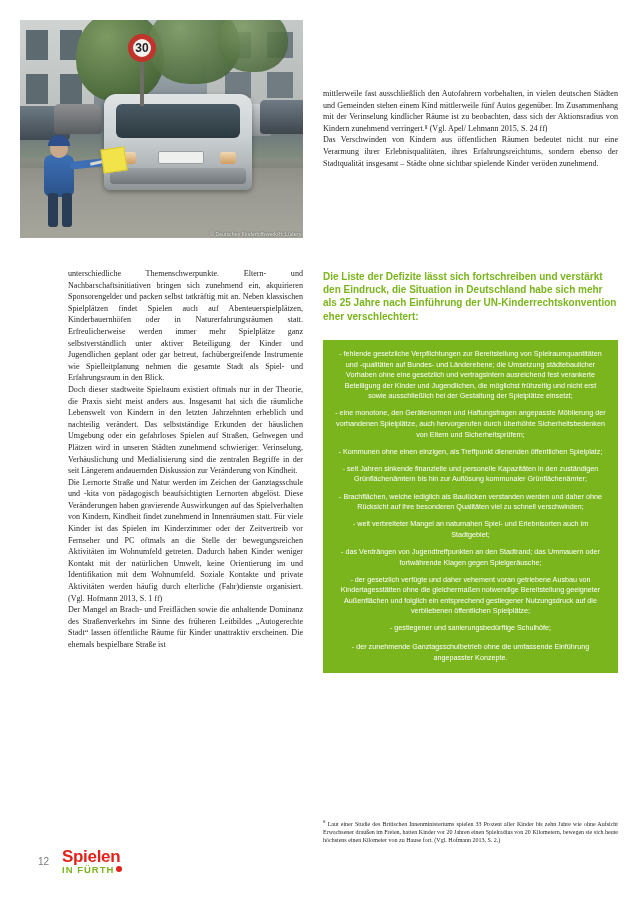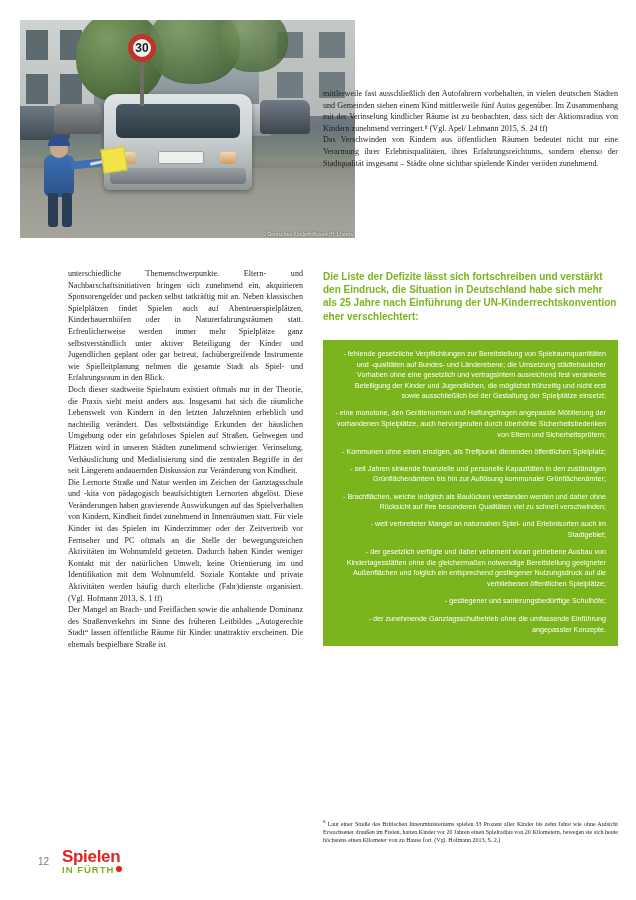--- a/index.html
+++ b/index.html
@@ -18,21 +18,21 @@
     position: absolute;
     inset: 0;
     background: #ffffff;
   }
 
   
   .photo-wrap {
     position: absolute;
     left: 20px;
     top: 20px;
-    width: 335px;
+    width: 283px;
     height: 218px;
     overflow: hidden;
     background: #a21caf;
   }
   .photo {
     position: absolute;
     inset: 0;
     background:
       
       linear-gradient(180deg, #b9c3c8 0%, #aab4b9 14%, #9aa6ab 22%, #8e9a9f 30%, #7e8a90 38%, #6f7b81 44%, #6a767c 50%, #7f8a7e 62%, #8d9480 72%, #9aa08b 82%, #a9ad97 100%);
@@ -174,21 +174,21 @@
     background: #7ab51d;
     color: #ffffff;
     box-sizing: border-box;
     padding: 9px 12px 10px 12px;
     font-family: "Liberation Sans", sans-serif;
     font-size: 7.2px;
     line-height: 10.6px;
   }
   .green-box .bullet {
     margin: 0 0 6.5px 0;
-    text-align: right;
+    text-align: center;
   }
   .green-box .bullet:last-child { margin-bottom: 0; margin-top: 8px; }
 
   
   .footnotes {
     position: absolute;
     left: 323px;
     top: 818px;
     width: 295px;
     color: #231f20;
@@ -291,20 +291,21 @@
 
   <div class="green-head">Die Liste der Defizite lässt sich fortschreiben und verstärkt den Eindruck, die Situation in Deutschland habe sich mehr als 25 Jahre nach Einführung der UN-Kinderrechtskonvention eher verschlechtert:</div>
 
   <div class="green-box">
     <p class="bullet">- fehlende gesetzliche Verpflichtungen zur Bereitstellung von Spielraumquantitäten und -qualitäten auf Bundes- und Länderebene; die Umsetzung städtebaulicher Vorhaben ohne eine gesetzlich und vertragsintern ausreichend fest verankerte Beteiligung der Kinder und Jugendlichen, die möglichst frühzeitig und nicht erst sowie ausschließlich bei der Gestaltung der Spielplätze einsetzt;</p>
     <p class="bullet">- eine monotone, den Gerätenormen und Haftungsfragen angepasste Möblierung der vorhandenen Spielplätze, auch hervorgerufen durch überhöhte Sicherheitsbedenken von Eltern und Sicherheitsprüfern;</p>
     <p class="bullet">- Kommunen ohne einen einzigen, als Treffpunkt dienenden öffentlichen Spielplatz;</p>
     <p class="bullet">- seit Jahren sinkende finanzielle und personelle Kapazitäten in den zuständigen Grünflächenämtern bis hin zur Auflösung kommunaler Grünflächenämter;</p>
     <p class="bullet">- Brachflächen, welche lediglich als Baulücken verstanden werden und daher ohne Rücksicht auf ihre besonderen Qualitäten viel zu schnell verschwinden;</p>
     <p class="bullet">- weit verbreiteter Mangel an naturnahen Spiel- und Erlebnisorten auch im Stadtgebiet;</p>
+    <p class="bullet">- das Verdrängen von Jugendtreffpunkten an den Stadtrand; das Ummauern oder fortwährende Klagen gegen Spielgeräusche;</p>
     <p class="bullet">- der gesetzlich verfügte und daher vehement voran getriebene Ausbau von Kindertagesstätten ohne die gleichermaßen notwendige Bereitstellung geeigneter Außenflächen und folglich ein entsprechend gestiegener Nutzungsdruck auf die verbliebenen öffentlichen Spielplätze;</p>
     <p class="bullet">- gestiegener und sanierungsbedürftige Schulhöfe;</p>
     <p class="bullet">- der zunehmende Ganztagsschulbetrieb ohne die umfassende Einführung angepasster Konzepte.</p>
   </div>
 
   <div class="footnotes">
     <span class="fn"><sup>8</sup> <span>Laut einer Studie des Britischen Innenministeriums spielen 33 Prozent aller Kinder bis zehn Jahre wie ohne Aufsicht Erwachsener draußen im Freien, hatten Kinder vor 20 Jahren einen Spielradius von 20 Kilometern, bewegen sie sich heute höchstens einen Kilometer von zu Hause fort. (Vgl. Hofmann 2013, S. 2.)</span></span>
   </div>
 
   <div class="page-number">12</div>

